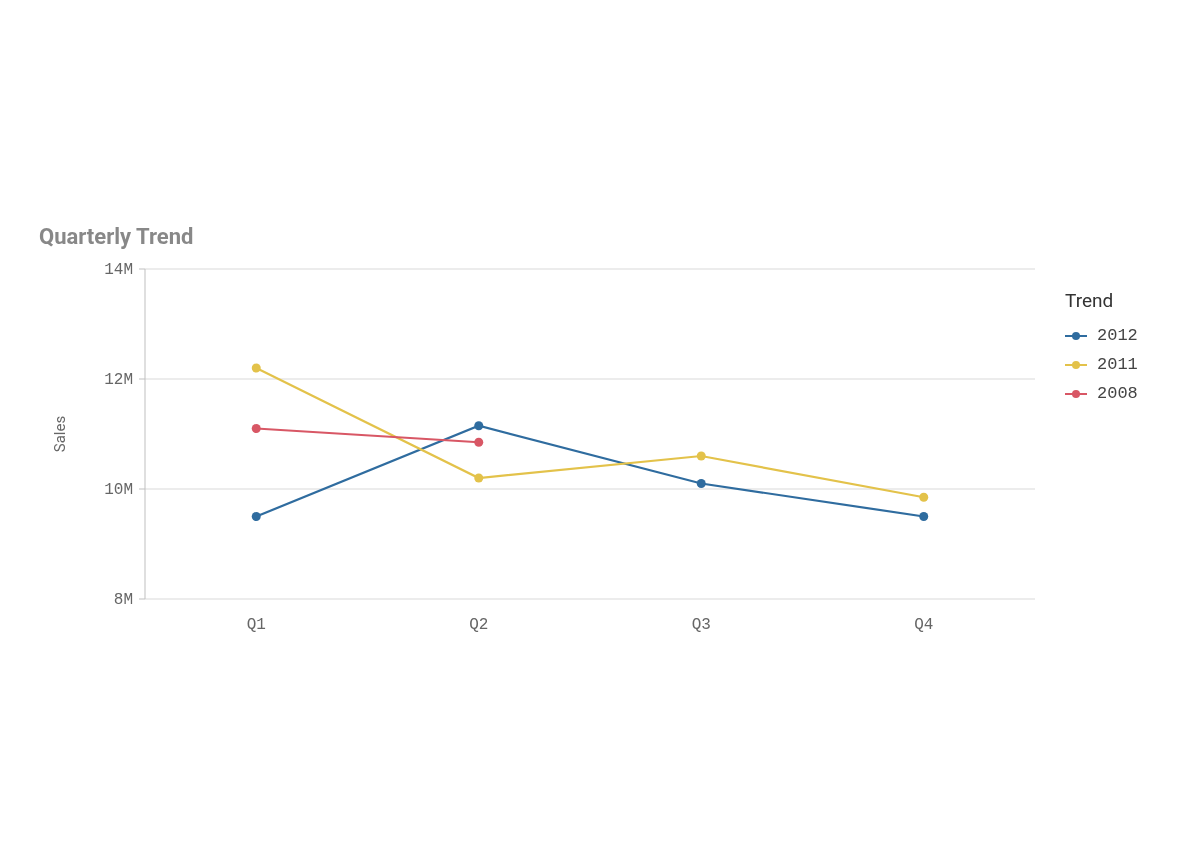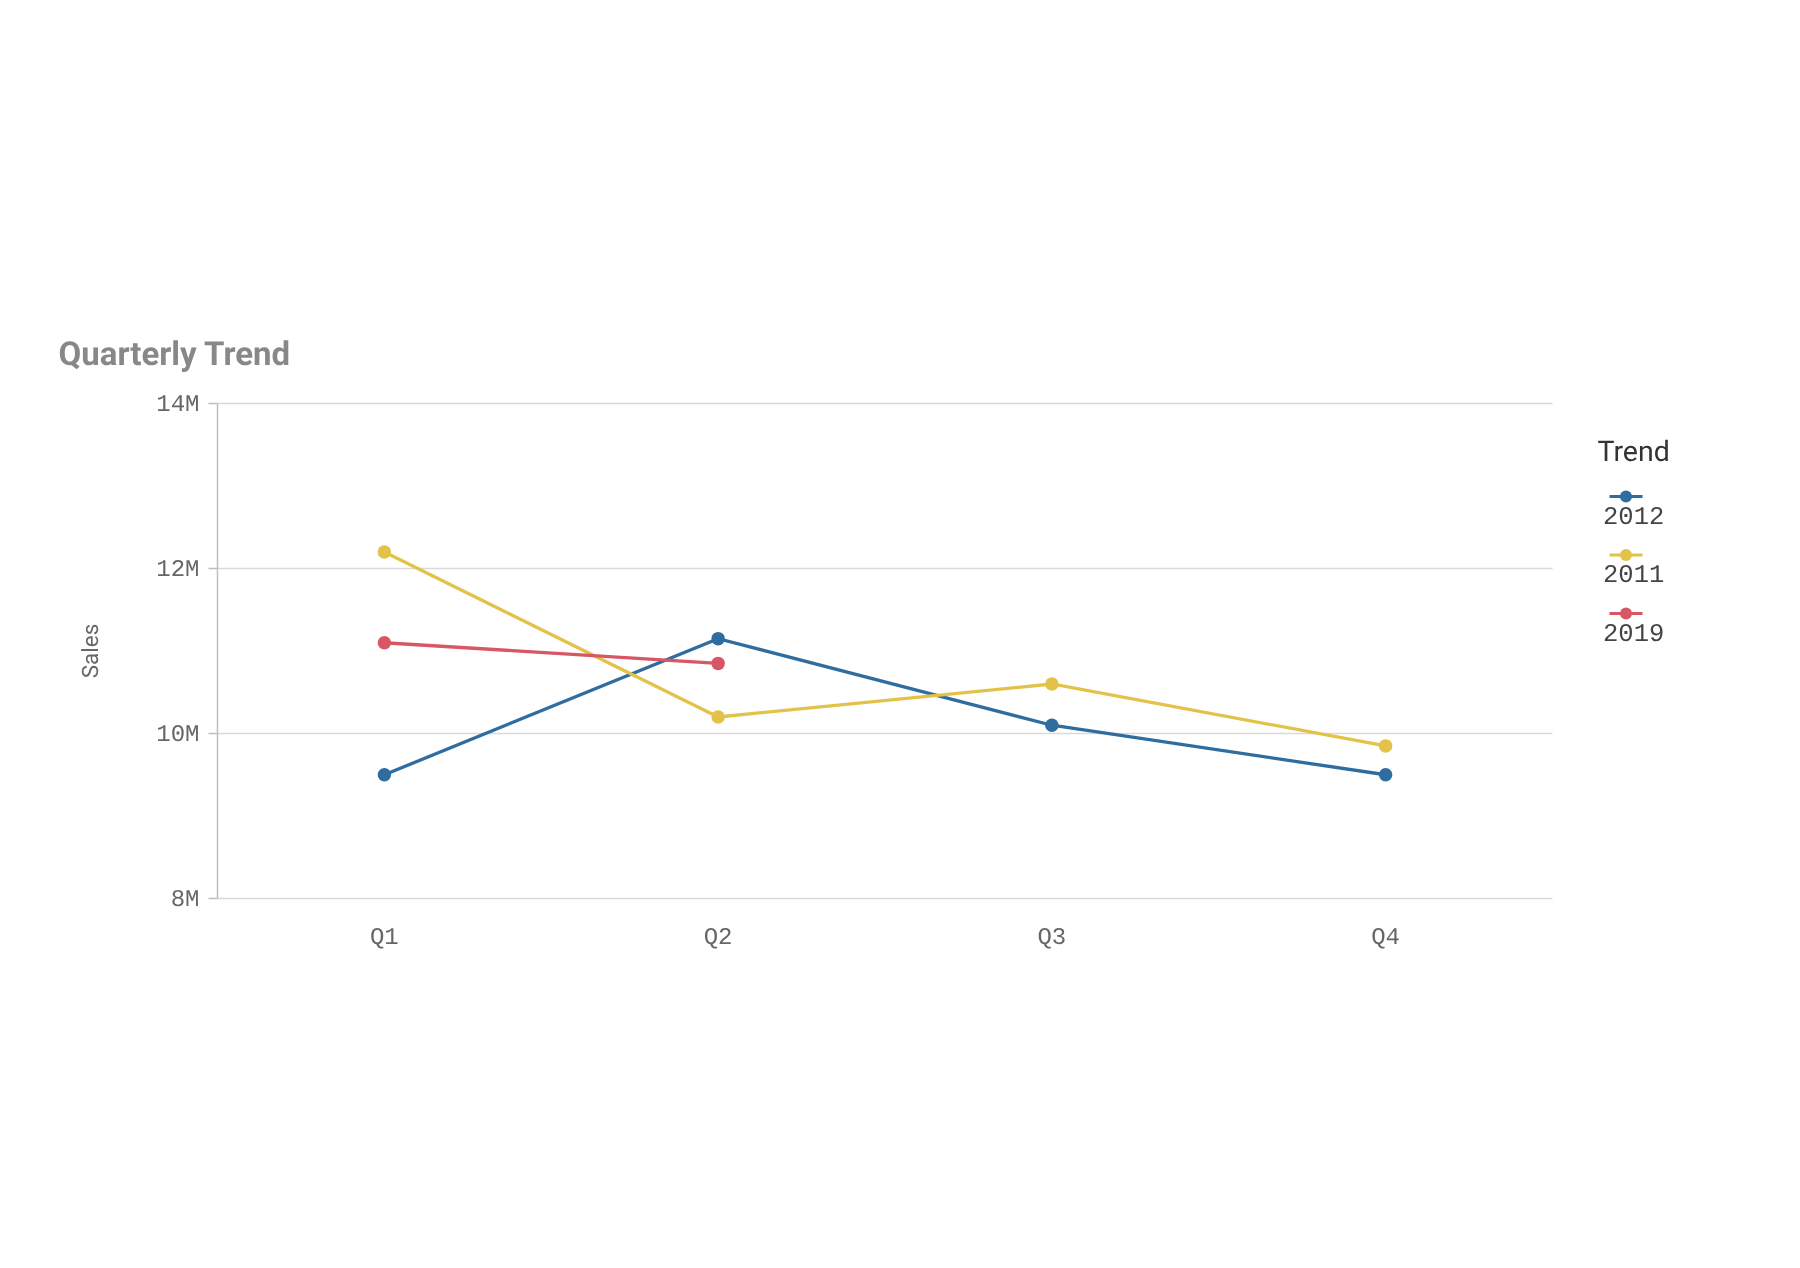--- a/index.html
+++ b/index.html
@@ -39,21 +39,20 @@
     font-family: -apple-system, BlinkMacSystemFont, "Segoe UI", Roboto, Arial, sans-serif;
     font-size: 19px;
     color: #333;
     margin-bottom: 14px;
   }
   .legend-row {
     display: flex;
     align-items: center;
     margin-bottom: 10px;
     cursor: default;
-    flex-direction: column;
   }
   .legend-swatch {
     width: 22px;
     height: 10px;
     position: relative;
     margin-right: 10px;
   }
   .legend-swatch .ln {
     position: absolute;
     top: 4px;
@@ -135,18 +134,18 @@
               <span class="ln" style="background:#e3c24a"></span>
               <span class="dot" style="background:#e3c24a"></span>
             </span>
             <span>2011</span>
           </div>
           <div class="legend-row">
             <span class="legend-swatch">
               <span class="ln" style="background:#d85765"></span>
               <span class="dot" style="background:#d85765"></span>
             </span>
-            <span>2019</span>
+            <span>2008</span>
           </div>
         </div>
     </div>
   </div>
 </div>
 
 </body></html>

